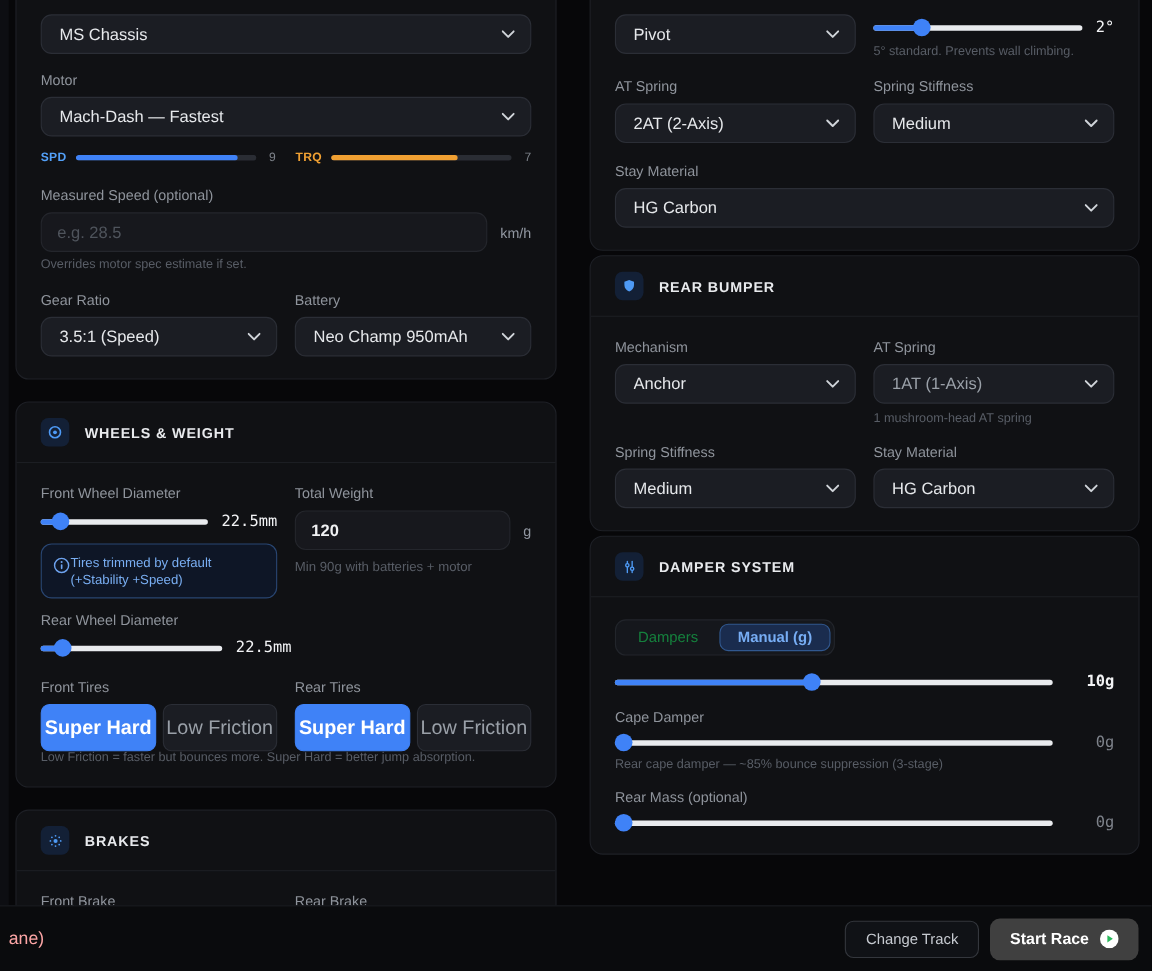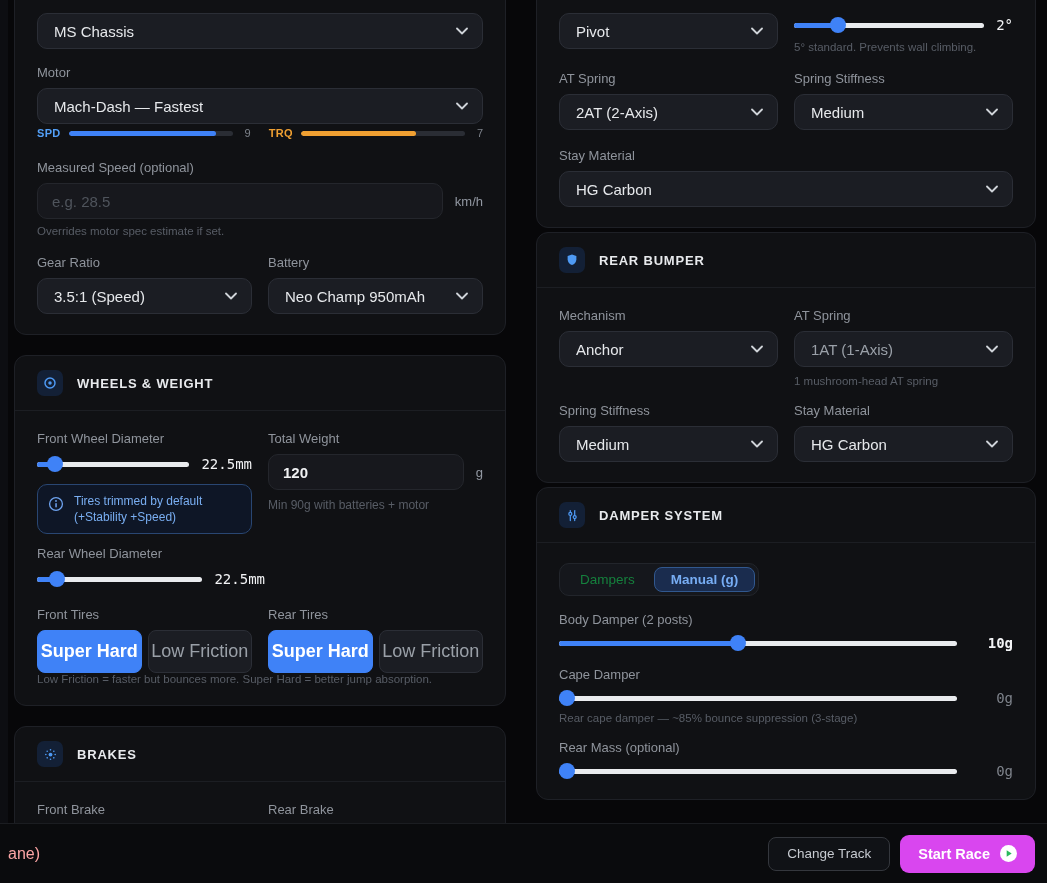--- a/index.html
+++ b/index.html
@@ -38,21 +38,21 @@
     height:36px; background:#1b1d23; border:1px solid #2b2e36; border-radius:10px;
     display:flex; align-items:center; padding:0 14px 0 16px; cursor:pointer;
   }
   .select .stext { flex:1; font-size:15px; color:#e6e8eb; white-space:nowrap; overflow:hidden; }
   .select .stext.dim { color:#9aa0a8; }
 
   .cols { display:flex; gap:16px; }
   .cols > div { flex:1; min-width:0; }
 
   
-  .stats { display:flex; align-items:center; gap:8px; margin-top:2px; height:14px; }
+  .stats { display:flex; align-items:center; gap:8px; margin-top:12px; height:14px; }
   .stat-lbl { font-size:11px; font-weight:bold; letter-spacing:0.3px; }
   .stat-lbl.spd { color:#53a0f8; }
   .stat-lbl.trq { color:#f0a032; }
   .stat-track { flex:1; height:5px; border-radius:3px; background:#2a2d34; overflow:hidden; position:relative; }
   .stat-fill { height:100%; border-radius:3px; }
   .stat-fill.spd { background:#3f82f7; }
   .stat-fill.trq { background:#f0a032; }
   .stat-val { font-size:11px; color:#7e838b; width:10px; text-align:right; }
 
   .input {
@@ -68,21 +68,21 @@
   .strack { position:relative; flex:1; height:5px; border-radius:3px; background:#e9ebee; }
   .sfill { position:absolute; left:0; top:0; height:100%; border-radius:3px; background:#3f82f7; }
   .sthumb {
     position:absolute; top:50%; transform:translate(-50%,-50%);
     width:16px; height:16px; border-radius:50%; background:#3f82f7; cursor:pointer;
   }
   .sval { font-size:14px; color:#f2f3f5; text-align:right; flex:none; }
   .sval.gray { color:#7e838b; }
 
   .infobox {
-    margin-top:12px; display:flex; gap:10px; align-items:flex-start;
+    margin-top:12px; display:flex; align-items:flex-start;
     background:#0e1626; border:1px solid #294672; border-radius:10px; padding:8px 10px;
     min-height:44px;
   }
   .infobox .itext { font-size:12px; line-height:1.35; color:#79aef2; }
 
   .tirebtns { display:flex; gap:6px; }
   .tbtn {
     flex:1; height:43px; border-radius:8px; font-size:18px; font-weight:bold;
     display:flex; align-items:center; justify-content:center; cursor:pointer;
   }
@@ -108,21 +108,21 @@
     display:flex; align-items:center; padding:0 12px;
   }
   .footer-left { font-size:16px; color:#fca5a5; margin-left:-4px; }
   .footer-btns { margin-left:auto; display:flex; align-items:center; gap:10px; }
   .btn-ghost {
     height:34px; padding:0 18px; border-radius:8px; background:#101216; border:1px solid #34373d;
     color:#c6cad0; font-size:13.5px; display:flex; align-items:center; cursor:pointer;
     font-family:"Liberation Sans",sans-serif;
   }
   .btn-go {
-    height:38px; padding:0 18px; border-radius:9px; background:#d946ef; border:none;
+    height:38px; padding:0 18px; border-radius:9px; background:#404040; border:none;
     color:#fff; font-size:14.5px; font-weight:bold; display:flex; align-items:center; gap:10px; cursor:pointer;
     font-family:"Liberation Sans",sans-serif;
   }
   svg { display:block; flex:none; }
 </style>
 </head>
 <body>
 
 <div class="edge-strip"></div>
 
@@ -415,21 +415,20 @@
       </div>
       <span class="card-title">DAMPER SYSTEM</span>
     </div>
     <div class="card-body">
       <div class="tabs">
         <div class="tab">Dampers</div>
         <div class="tab active">Manual (g)</div>
       </div>
 
       <div class="sgroup">
-        <span class="lbl">Body Damper (2 posts)</span>
         <div class="srow">
           <div class="strack">
             <div class="sfill" style="width: 45%;"></div>
             <div class="sthumb" style="left: 45%;"></div>
           </div>
           <span class="sval mono dval" style="font-weight:bold;">10g</span>
         </div>
       </div>
 
       <div class="sgroup">

